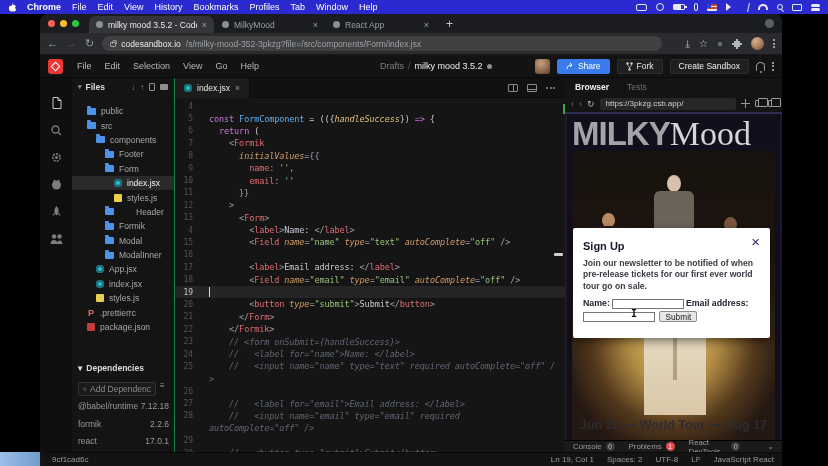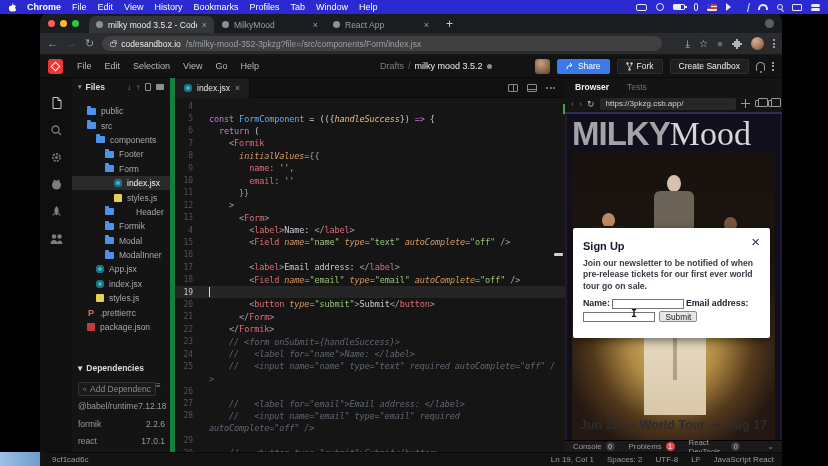--- a/index.html
+++ b/index.html
@@ -74,21 +74,21 @@
   .avatar-csb{width:15px;height:15px;border-radius:3px;background:radial-gradient(circle at 40% 30%,#c9a27e,#5d3f2c);}
   .btn{height:15px;display:flex;align-items:center;gap:4px;padding:0 8px;border-radius:2px;font-size:8.5px;color:#eee;background:#1f1f1f;border:1px solid #2c2c2c;}
   .btn.blue{background:#3a7bec;border-color:#3a7bec;color:#fff;}
   .bell{width:9px;height:9px;border:1px solid #9a9a9a;border-radius:5px 5px 1px 1px;border-bottom:none;position:relative;}
   .bell::after{content:"";position:absolute;left:2.5px;bottom:-2px;width:2px;height:2px;border-radius:50%;background:#9a9a9a;}
 
   .csb-main{position:absolute;top:23px;left:0;right:0;bottom:14px;display:flex;}
   .activitybar{width:32px;background:#0f0f0f;display:flex;flex-direction:column;align-items:center;padding-top:18px;gap:14px;flex:none;}
   .activitybar svg{display:block;}
 
-  .sidebar{width:103px;background:#141414;border-right:5px solid #15803d;flex:none;position:relative;font-size:8.5px;overflow:hidden;}
+  .sidebar{width:103px;background:#141414;border-right:1px solid #15803d;flex:none;position:relative;font-size:8.5px;overflow:hidden;}
   .files-hdr{height:18px;display:flex;align-items:center;padding:0 6px;gap:4px;color:#dcdcdc;font-weight:bold;}
   .files-hdr .chev{color:#8a8a8a;font-size:7px;}
   .files-acts{margin-left:auto;display:flex;gap:5px;color:#8f8f8f;font-size:8px;}
   .mini-file{width:6px;height:8px;border:1px solid #8f8f8f;border-radius:1px;display:inline-block;}
   .mini-folder{width:8px;height:6px;background:#8f8f8f;border-radius:1px;display:inline-block;margin-top:1px;}
   .tree{position:absolute;top:26px;left:0;right:0;}
   .trow{height:14.4px;display:flex;align-items:center;gap:5px;color:#a9a9a9;padding-right:4px;white-space:nowrap;}
   .trow.sel{background:#2a2a2a;color:#f0f0f0;}
   .t-folder{width:9px;height:7px;background:#4f93e8;border-radius:1px;position:relative;flex:none;}
   .t-folder::before{content:"";position:absolute;top:-2px;left:0;width:4px;height:2px;background:#4f93e8;border-radius:1px 1px 0 0;}

